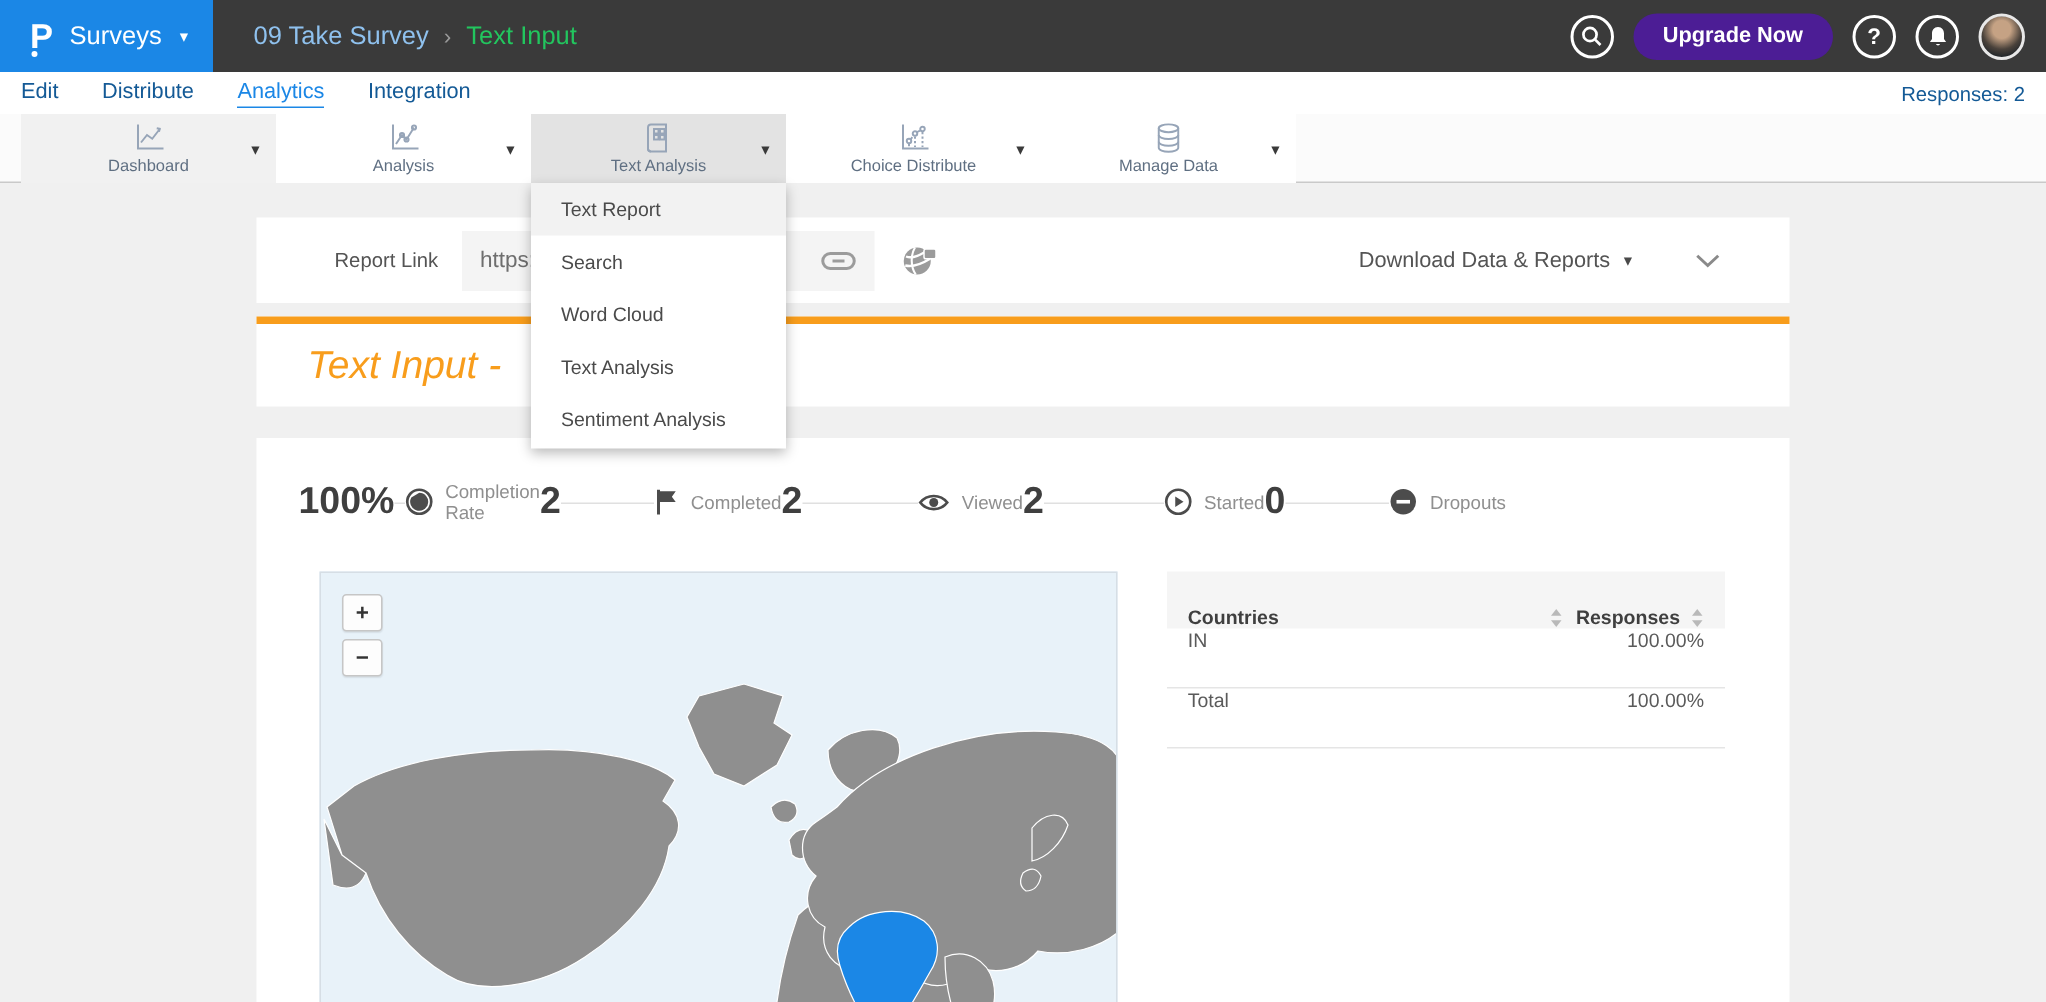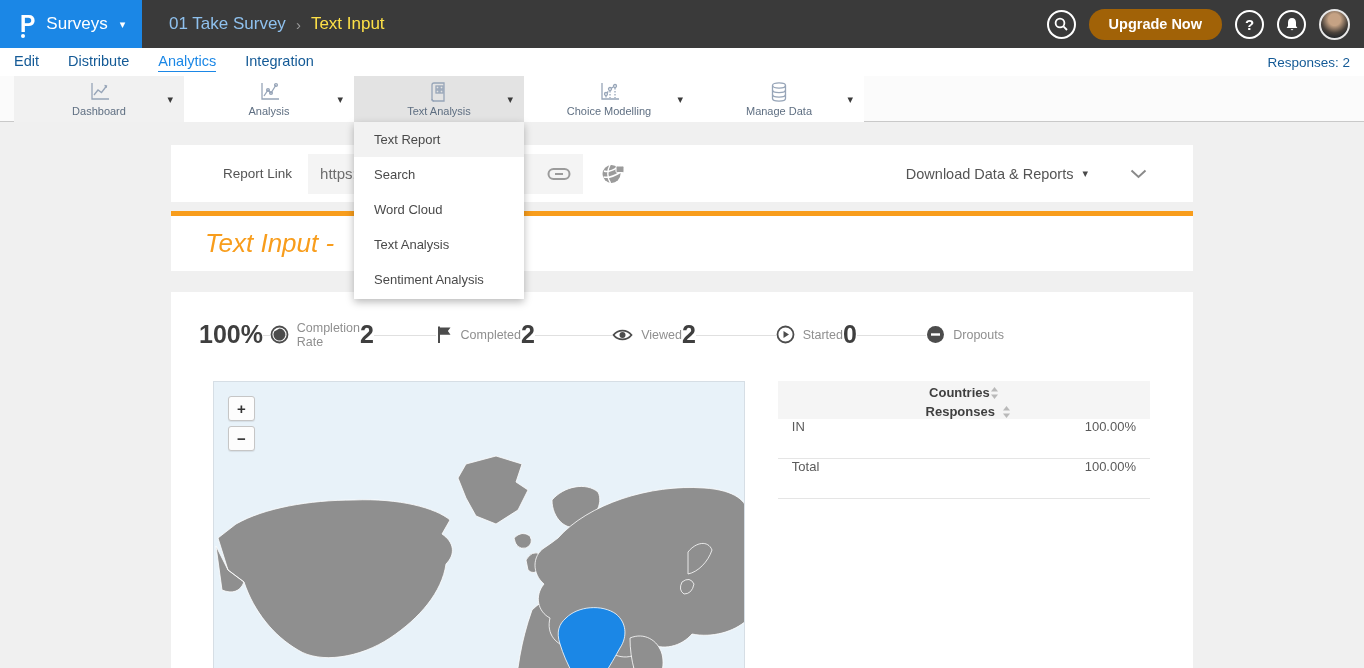--- a/index.html
+++ b/index.html
@@ -9,24 +9,24 @@
   
   .header { height:48px; background:#3a3a3a; display:flex; align-items:center; position:relative; z-index:60; }
   .logo-area { width:142px; height:48px; background:#1b87e6; display:flex; align-items:center; padding-left:20px; gap:11px; cursor:pointer; }
   .logo-p { color:#fff; font-size:23px; font-weight:700; position:relative; line-height:1; }
   .logo-p .dot { position:absolute; left:1px; bottom:-2px; width:4px; height:4px; background:#fff; border-radius:50%; }
   .product-name { color:#fff; font-size:17px; }
   .logo-caret { color:#fff; font-size:11px; margin-left:1px; }
   .breadcrumb { display:flex; align-items:center; gap:10px; margin-left:27px; font-size:17px; }
   .crumb-link { color:#8fc1ee; }
   .crumb-sep  { color:#9a9a9a; font-size:15px; }
-  .crumb-current { color:#fde047; }
+  .crumb-current { color:#22c55e; }
   .header-right { margin-left:auto; display:flex; align-items:center; gap:13px; padding-right:14px; }
   .circle-btn { width:29px; height:29px; border:2px solid #fff; border-radius:50%; display:flex; align-items:center; justify-content:center; color:#fff; cursor:pointer; background:transparent; font-size:15px; font-weight:700; }
-  .upgrade-btn { background:#a16207; color:#fff; border:none; border-radius:16px; height:31px; padding:0 20px; font-size:14.5px; font-weight:700; cursor:pointer; font-family:inherit; }
+  .upgrade-btn { background:#4c1d95; color:#fff; border:none; border-radius:16px; height:31px; padding:0 20px; font-size:14.5px; font-weight:700; cursor:pointer; font-family:inherit; }
   .avatar { width:31px; height:31px; border-radius:50%; border:2px solid #e8e8e8; background:radial-gradient(circle at 50% 32%, #c5a284 26%, #4a423b 58%, #23272b 80%); cursor:pointer; }
 
   
   .nav-row { height:28px; background:#fff; display:flex; align-items:center; padding:0 14px; }
   .nav-item { font-size:14.5px; color:#145a96; margin-right:29px; cursor:pointer; padding-bottom:2px; font-weight:500; }
   .nav-item.active { color:#1b87e6; border-bottom:1px solid #1b87e6; }
   .responses { margin-left:auto; font-size:13.5px; color:#145a96; font-weight:500; }
 
   
   .toolbar { height:46px; background:#fbfbfb; border-bottom:1px solid #c9c9c9; display:flex; padding-left:14px; position:relative; z-index:40; }
@@ -73,38 +73,38 @@
   .viz-row { display:flex; margin-top:32px; padding:0 43px 0 42px; }
   .map-panel { width:533px; height:400px; background:#e8f2f9; border:1px solid #d6dee5; position:relative; overflow:hidden; }
   .map-title { position:absolute; top:10px; left:0; right:0; text-align:center; font-size:17px; font-weight:700; color:#3b3b3b; }
   .zoom-btns { position:absolute; top:14px; left:14px; display:flex; flex-direction:column; gap:5px; }
   .zoom-btn { width:27px; height:25px; background:#fdfdfd; border:1px solid #c6c6c6; border-radius:3px; font-size:15px; font-weight:700; color:#333; display:flex; align-items:center; justify-content:center; cursor:pointer; box-shadow:0 1px 1px rgba(0,0,0,.08); font-family:inherit; }
   .world-svg { position:absolute; left:0; top:60px; }
   .world-svg path { fill:#8f8f8f; stroke:#fff; stroke-width:0.8; }
   .world-svg path.india { fill:#1b87e6; }
 
   .country-table { margin-left:33px; width:373px; font-size:13px; }
-  .ct-header { height:38px; background:#f5f5f5; display:flex; align-items:center; padding:0 14px;flex-direction:column; }
+  .ct-header { height:38px; background:#f5f5f5; display:flex; align-items:flex-end; padding:0 14px; }
   .ct-header .col-countries { flex:1; display:flex; align-items:center; justify-content:space-between; font-weight:700; color:#3f3f3f; cursor:pointer; }
   .ct-header .col-responses { width:94px; display:flex; align-items:center; justify-content:flex-end; gap:7px; font-weight:700; color:#3f3f3f; cursor:pointer; }
   .ct-row { height:40px; display:flex; align-items:flex-start; padding:0 14px; border-bottom:1px solid #e5e5e5; color:#5a5a5a; }
   .ct-row .cell-country { flex:1; }
   .ct-row .cell-value { width:80px; text-align:right; }
 </style>
 </head>
 <body>
 
 <div class="header">
   <div class="logo-area">
     <span class="logo-p">P<span class="dot"></span></span>
     <span class="product-name">Surveys</span>
     <span class="logo-caret">▾</span>
   </div>
   <div class="breadcrumb">
-    <span class="crumb-link">01 Take Survey</span>
+    <span class="crumb-link">09 Take Survey</span>
     <span class="crumb-sep">›</span>
     <span class="crumb-current">Text Input</span>
   </div>
   <div class="header-right">
     <span class="circle-btn">
       <svg width="14" height="14" viewBox="0 0 14 14">
           <circle cx="6" cy="6" r="4.4" fill="none" stroke="#fff" stroke-width="1.8"></circle>
           <line x1="9.4" y1="9.4" x2="13" y2="13" stroke="#fff" stroke-width="1.8"></line>
         </svg>
     </span>
@@ -171,21 +171,21 @@
     <span class="tab-icon">
       <svg width="26" height="22" viewBox="0 0 26 22">
           <path d="M6 2 v16 h17"></path>
           <circle cx="10" cy="13" r="1.5"></circle>
           <circle cx="14" cy="8" r="1.5"></circle>
           <circle cx="19" cy="5" r="1.5"></circle>
           <path d="M11 12 l2 -2.6 M15.5 7 l2 -1" stroke-dasharray="2 1.5"></path>
           <path d="M10 15 v2 M14 10 v7 M19 7 v10" stroke-dasharray="1.5 1.5"></path>
         </svg>
     </span>
-    <span class="tab-label">Choice Modelling</span>
+    <span class="tab-label">Choice Distribute</span>
     <span class="tab-caret">▾</span>
   </div>
   <div class="tool-tab bg-white">
     <span class="tab-icon">
       <svg width="26" height="22" viewBox="0 0 26 22">
           <ellipse cx="13" cy="4.5" rx="6.5" ry="2.6"></ellipse>
           <path d="M6.5 4.5 v13 c0 1.5 2.9 2.6 6.5 2.6 s6.5 -1.1 6.5 -2.6 v-13"></path>
           <path d="M6.5 9 c0 1.5 2.9 2.6 6.5 2.6 s6.5 -1.1 6.5 -2.6"></path>
           <path d="M6.5 13.5 c0 1.5 2.9 2.6 6.5 2.6 s6.5 -1.1 6.5 -2.6"></path>
         </svg>

